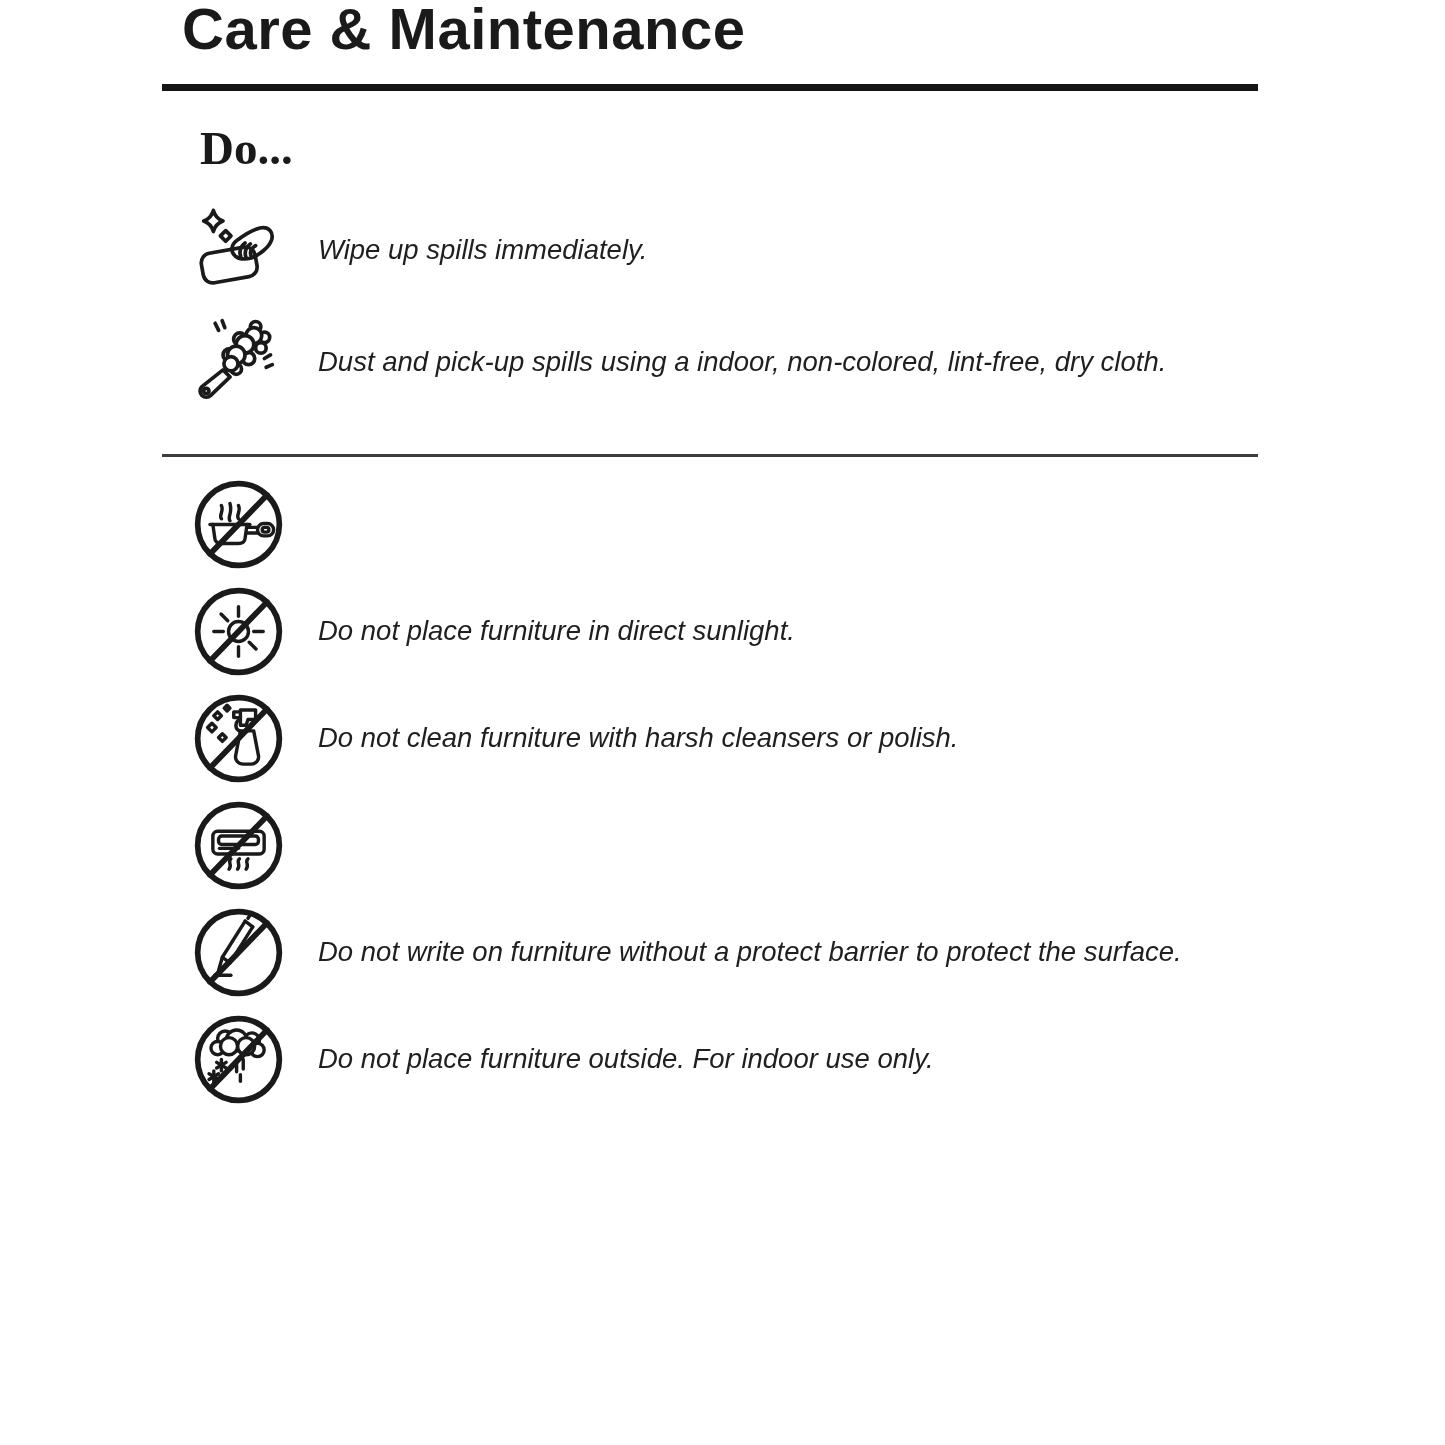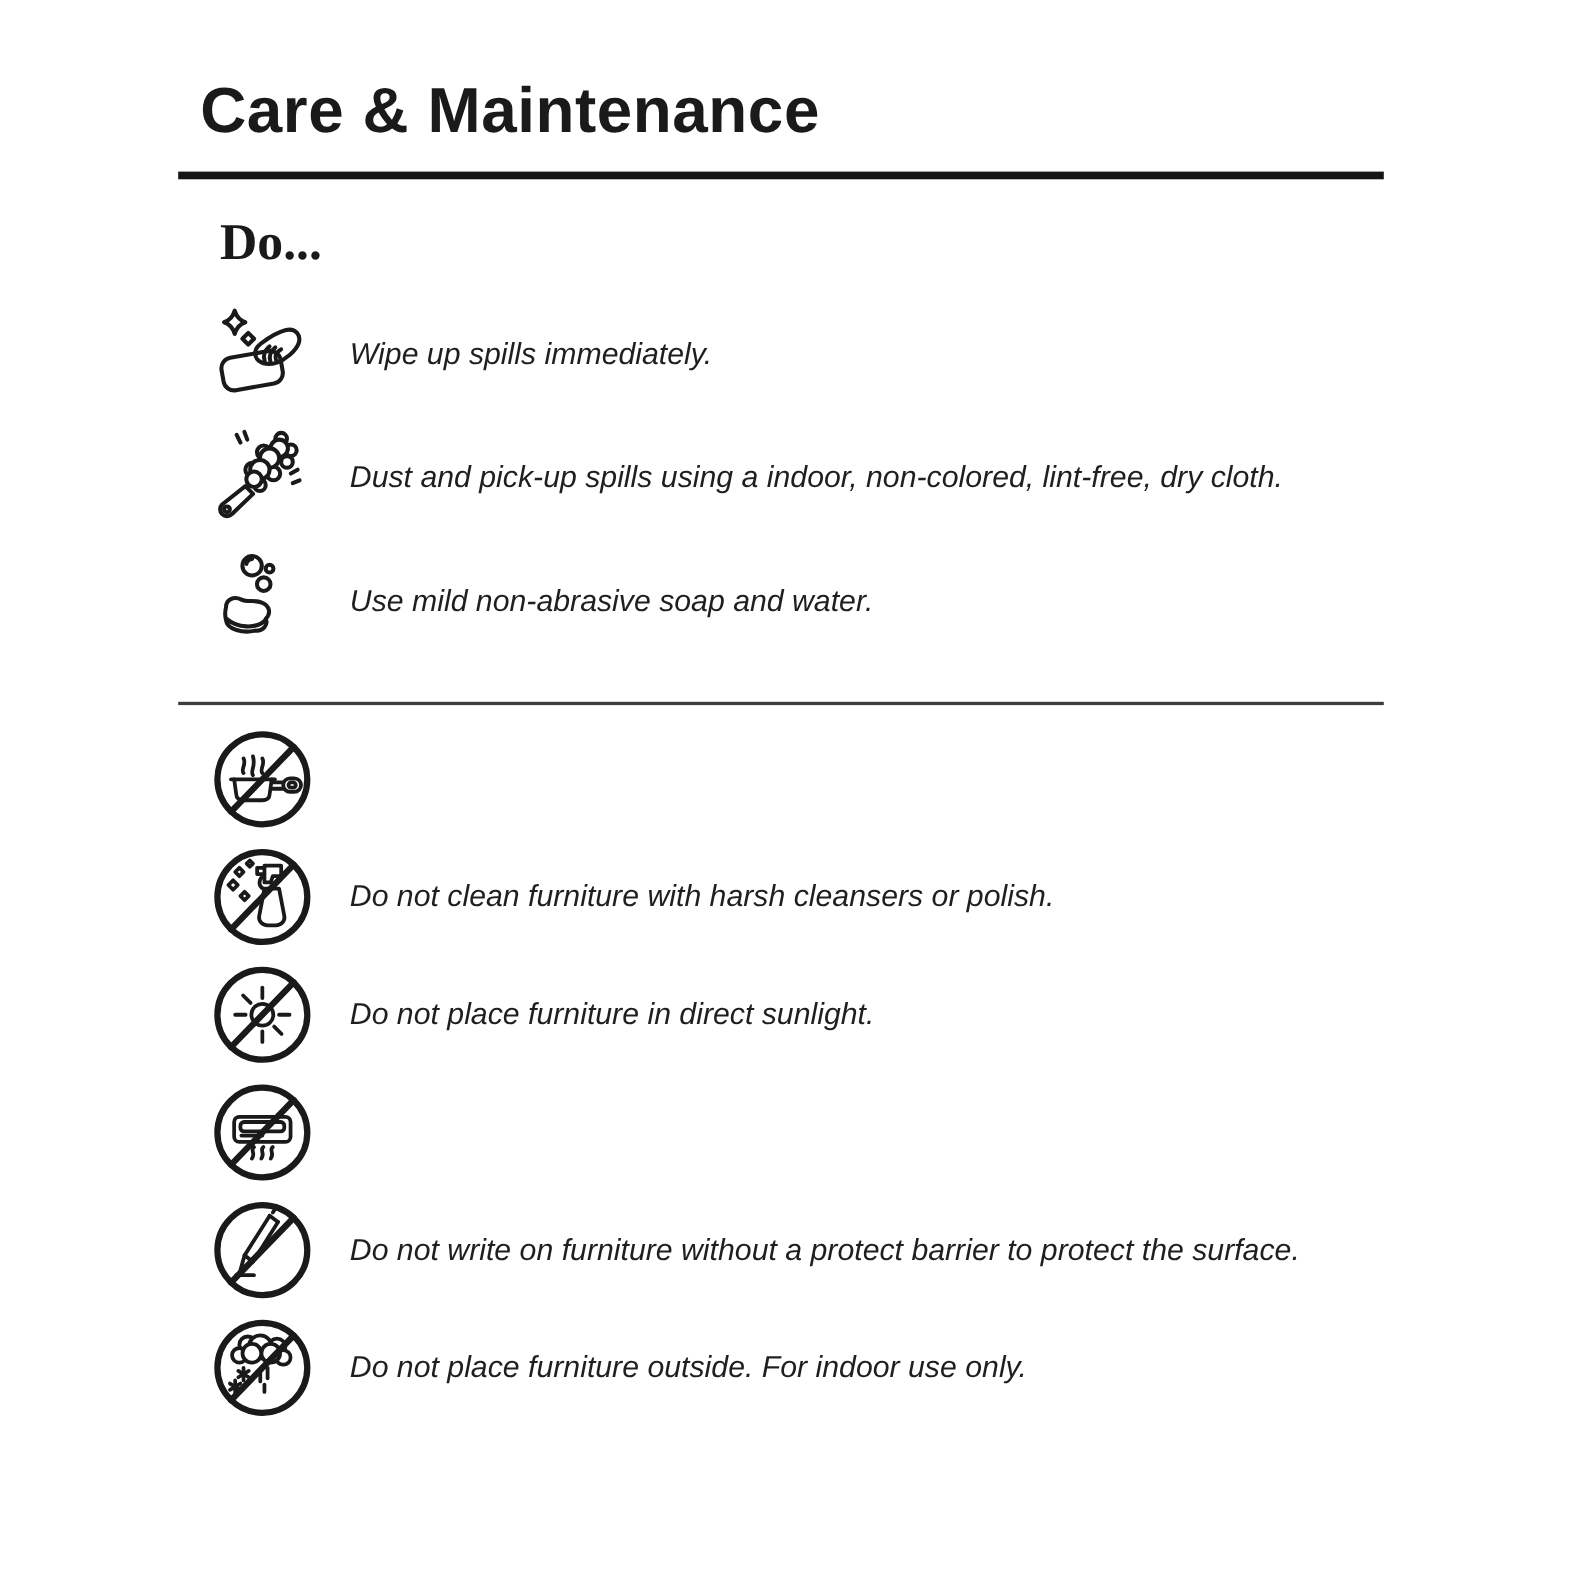--- a/index.html
+++ b/index.html
@@ -2,21 +2,21 @@
 <html><head>
 <meta charset="utf-8">
 <style>
   html, body { margin: 0; padding: 0; background: #ffffff; }
   body {
     width: 1445px; height: 1445px;
     font-family: "Liberation Sans", "DejaVu Sans", sans-serif;
     color: #1f1f1f;
     overflow: hidden;
   }
-  .page { width: 1096px; margin-left: 162px; padding-top: 72px; }
+  .page { width: 1096px; margin-left: 162px; }
 
   .doc-title {
     margin: 0 0 26px 20px;
     font-size: 58px; font-weight: bold; color: #1a1a1a;
     line-height: 1; letter-spacing: 0.5px;
   }
   .rule-heavy { height: 7px; background: #151515; border: 0; margin: 0; }
   .rule-light { height: 3px; background: #3d3d3d; border: 0; margin: 36px 0 0 0; }
 
   .section-heading {
@@ -100,35 +100,20 @@
                   <circle cx="42" cy="52" r="8"></circle>
                 </g>
                 <path d="M33,59 L41,67 L19,88 A7,7 0 0 1 9,78 Z"></path>
                 <circle cx="14" cy="83" r="3"></circle>
               </g>
             </svg>
           </div>
     <div class="item-text">Dust and pick-up spills using a indoor, non-colored, lint-free, dry cloth.</div>
   </div>
 
-  <div class="care-item">
-    <div class="icon-cell">
-            <svg class="do-svg" viewBox="0 0 100 100" aria-hidden="true">
-              <g class="art">
-                <circle cx="40" cy="14" r="10"></circle>
-                <path d="M34,12 A7,7 0 0 1 40,7"></path>
-                <circle cx="58" cy="17" r="4"></circle>
-                <circle cx="52" cy="33" r="7"></circle>
-                <path d="M13,57 C13,49 21,45 29,49 C35,52 43,49 50,52 C58,55 60,63 54,69 C57,75 51,82 43,81 C31,84 14,80 13,70 C12,66 12,61 13,57 Z"></path>
-                <path d="M14,69 C24,78 44,80 54,70"></path>
-              </g>
-            </svg>
-          </div>
-    <div class="item-text">Use mild non-abrasive soap and water.</div>
-  </div>
 </div>
   </section>
 
   <div class="rule-light"></div>
 
   <section>
     <div class="items dont">
   <div class="care-item">
     <div class="icon-cell">
             <svg class="dont-svg" viewBox="0 0 100 100" aria-hidden="true">
@@ -148,59 +133,59 @@
                 <line x1="80" y1="19" x2="20" y2="81"></line>
               </g>
             </svg>
           </div>
   </div>
 
   <div class="care-item">
     <div class="icon-cell">
             <svg class="dont-svg" viewBox="0 0 100 100" aria-hidden="true">
               <g class="art">
-                <path d="M52,20 L68,20 L68,30 L60,30 L58,36 L52,36 Z"></path>
-                <path d="M52,22 L45,22 L45,28 L52,28"></path>
-                <path d="M51,30 C46,33 46,40 51,42"></path>
-                <path d="M52,42 L66,42 L71,68 C72,73 68,77 63,77 L55,77 C50,77 46,73 47,68 Z"></path>
-                <path d="M28,22 l4,4 -4,4 -4,-4 Z"></path>
-                <path d="M22,34 l4.5,4.5 -4.5,4.5 -4.5,-4.5 Z"></path>
-                <path d="M33,45 l4,4 -4,4 -4,-4 Z"></path>
-                <path d="M38,15 l3,3 -3,3 -3,-3 Z"></path>
-              </g>
-              <g class="ban">
-                <circle cx="50" cy="50" r="43"></circle>
-                <line x1="80" y1="19" x2="20" y2="81"></line>
-              </g>
-            </svg>
-          </div>
-    <div class="item-text">Do not clean furniture with harsh cleansers or polish.</div>
-  </div>
-
-  <div class="care-item">
-    <div class="icon-cell">
-            <svg class="dont-svg" viewBox="0 0 100 100" aria-hidden="true">
-              <g class="art">
                 <circle cx="50" cy="50" r="10.5"></circle>
                 <line x1="66" y1="50" x2="76" y2="50"></line>
                 <line x1="61.3" y1="61.3" x2="68.4" y2="68.4"></line>
                 <line x1="50" y1="66" x2="50" y2="76"></line>
                 <line x1="38.7" y1="61.3" x2="31.6" y2="68.4"></line>
                 <line x1="34" y1="50" x2="24" y2="50"></line>
                 <line x1="38.7" y1="38.7" x2="31.6" y2="31.6"></line>
                 <line x1="50" y1="34" x2="50" y2="24"></line>
                 <line x1="61.3" y1="38.7" x2="68.4" y2="31.6"></line>
               </g>
               <g class="ban">
                 <circle cx="50" cy="50" r="43"></circle>
                 <line x1="80" y1="19" x2="20" y2="81"></line>
               </g>
             </svg>
           </div>
     <div class="item-text">Do not place furniture in direct sunlight.</div>
+  </div>
+
+  <div class="care-item">
+    <div class="icon-cell">
+            <svg class="dont-svg" viewBox="0 0 100 100" aria-hidden="true">
+              <g class="art">
+                <path d="M52,20 L68,20 L68,30 L60,30 L58,36 L52,36 Z"></path>
+                <path d="M52,22 L45,22 L45,28 L52,28"></path>
+                <path d="M51,30 C46,33 46,40 51,42"></path>
+                <path d="M52,42 L66,42 L71,68 C72,73 68,77 63,77 L55,77 C50,77 46,73 47,68 Z"></path>
+                <path d="M28,22 l4,4 -4,4 -4,-4 Z"></path>
+                <path d="M22,34 l4.5,4.5 -4.5,4.5 -4.5,-4.5 Z"></path>
+                <path d="M33,45 l4,4 -4,4 -4,-4 Z"></path>
+                <path d="M38,15 l3,3 -3,3 -3,-3 Z"></path>
+              </g>
+              <g class="ban">
+                <circle cx="50" cy="50" r="43"></circle>
+                <line x1="80" y1="19" x2="20" y2="81"></line>
+              </g>
+            </svg>
+          </div>
+    <div class="item-text">Do not clean furniture with harsh cleansers or polish.</div>
   </div>
 
   <div class="care-item">
     <div class="icon-cell">
             <svg class="dont-svg" viewBox="0 0 100 100" aria-hidden="true">
               <g class="art">
                 <rect x="23" y="35" width="54" height="24" rx="5"></rect>
                 <rect x="29" y="40" width="42" height="9" rx="3.5"></rect>
                 <path d="M30,53 h20"></path>
                 <path d="M42,64 C38,67 44,70 40,75"></path>

